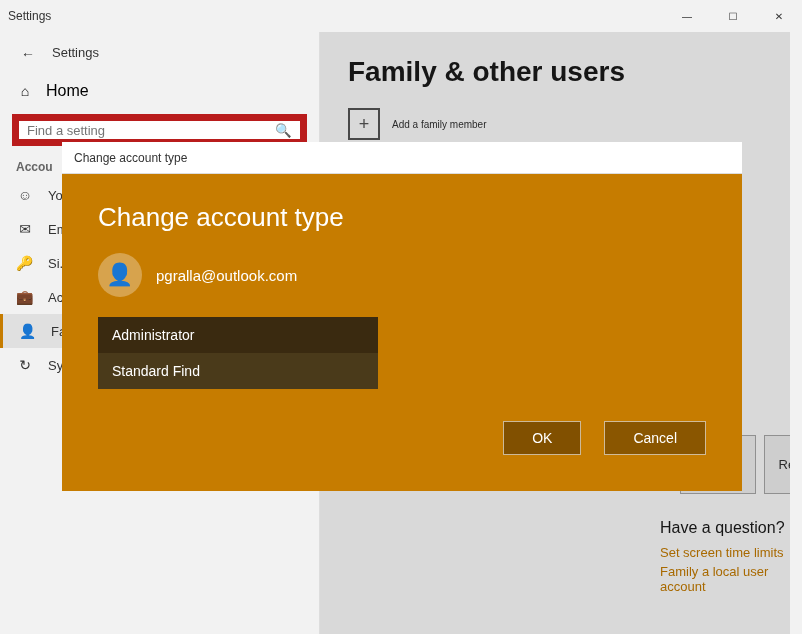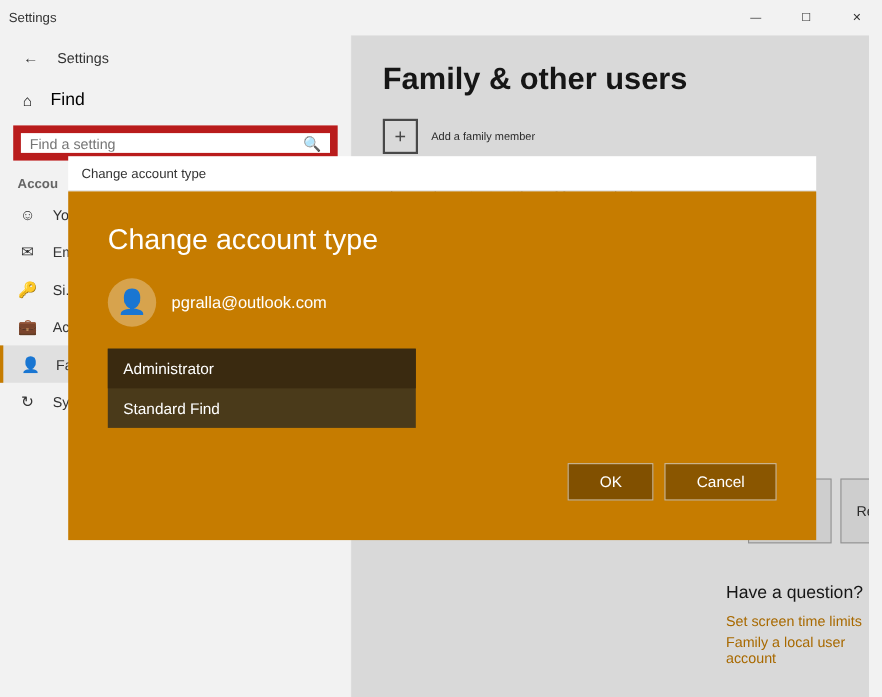--- a/index.html
+++ b/index.html
@@ -214,21 +214,21 @@
       padding: 6px 14px;
       font-size: 13px;
       border: 1px solid #aaa;
       background: #f2f2f2;
       cursor: pointer;
       color: #333;
     }
 
     .have-question {
       position: absolute;
-      bottom: 24px;
+      bottom: 36px;
       left: 340px;
     }
     .have-question h3 {
       font-size: 16px;
       font-weight: 400;
       margin-bottom: 8px;
       color: #1a1a1a;
     }
     .link-item {
       display: block;
@@ -323,21 +323,21 @@
       cursor: pointer;
     }
 
     .dropdown-item.selected {
       background: #3a2a10;
     }
 
     .dialog-buttons {
       display: flex;
       justify-content: flex-end;
-      gap: 10px;
+      gap: 23px;
     }
 
     .dialog-btn {
       padding: 8px 28px;
       font-size: 14px;
       cursor: pointer;
       border: 1px solid rgba(255,255,255,0.6);
       background: rgba(0,0,0,0.3);
       color: white;
     }
@@ -365,21 +365,21 @@
 
     <div class="sidebar">
 
       <div style="display:flex; align-items:center; height:40px; padding:0 8px;">
         <button class="back-btn">←</button>
         <span class="app-title">Settings</span>
       </div>
 
       <div class="nav-home">
         <span class="nav-icon">⌂</span>
-        <span>Find</span>
+        <span>Home</span>
       </div>
 
       <div class="search-box">
         <input type="text" placeholder="Find a setting" style="">
         <button class="search-icon-btn">🔍</button>
       </div>
 
       <div class="section-label">Accou</div>
 
       <div class="nav-item">

